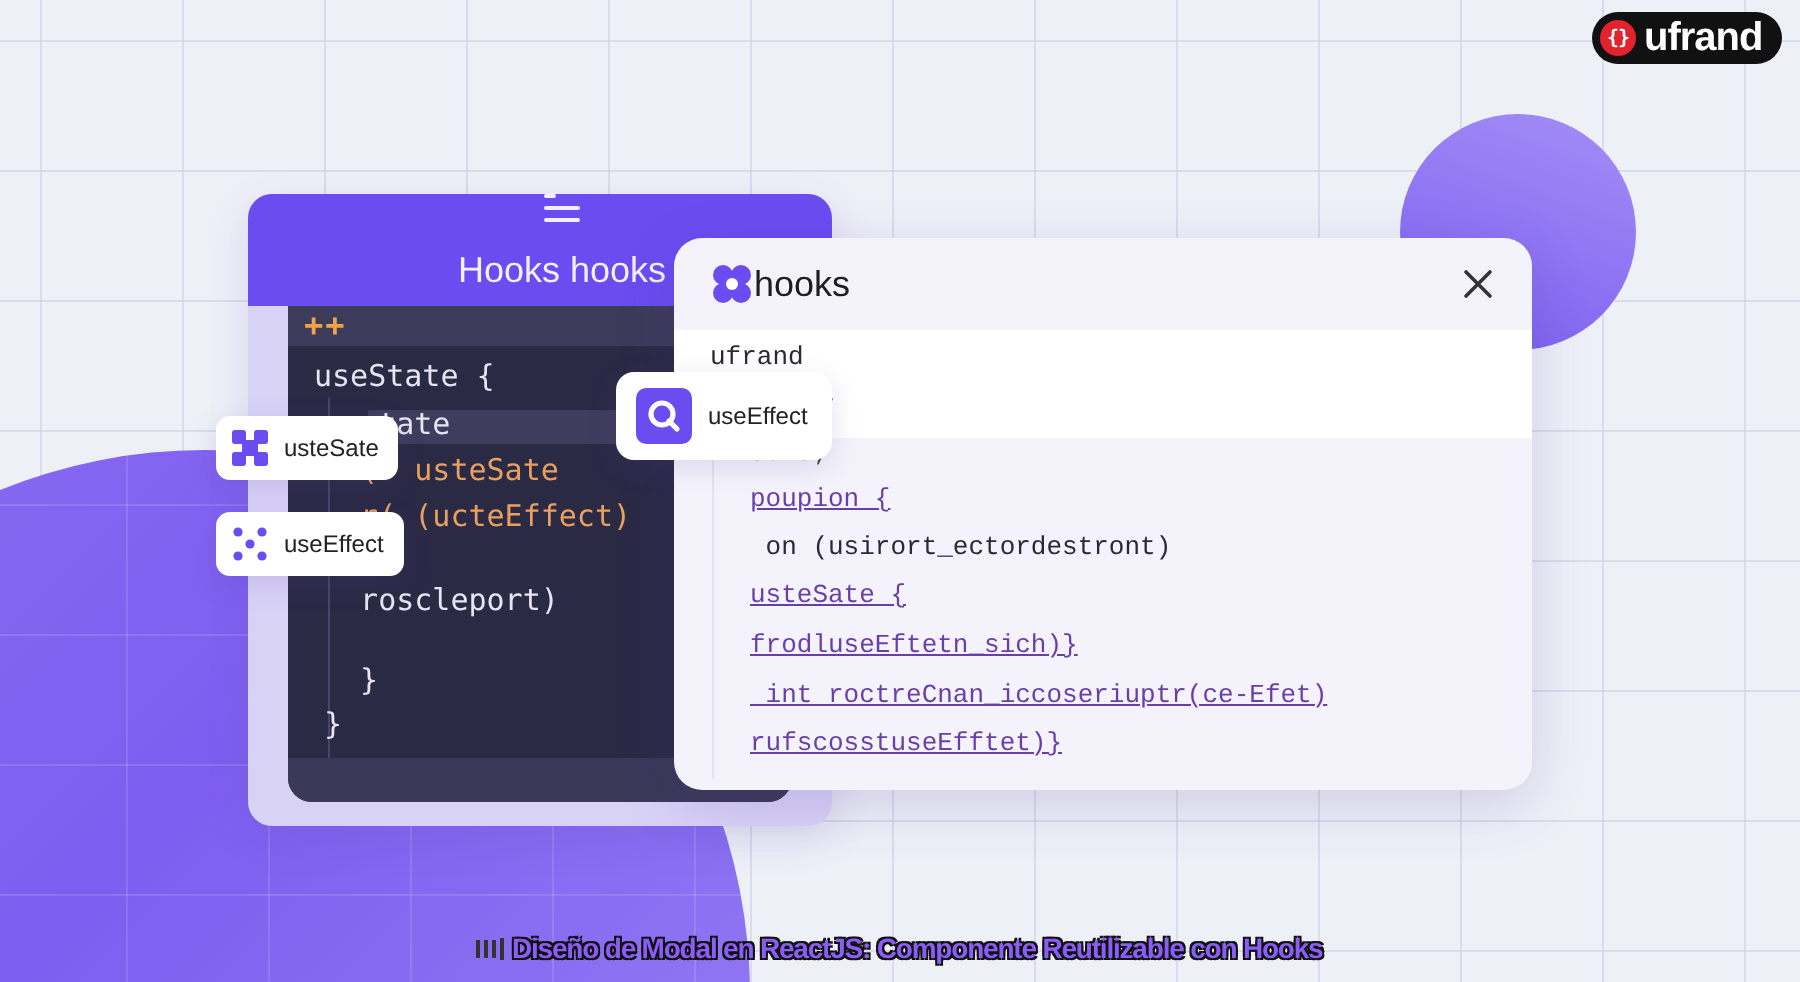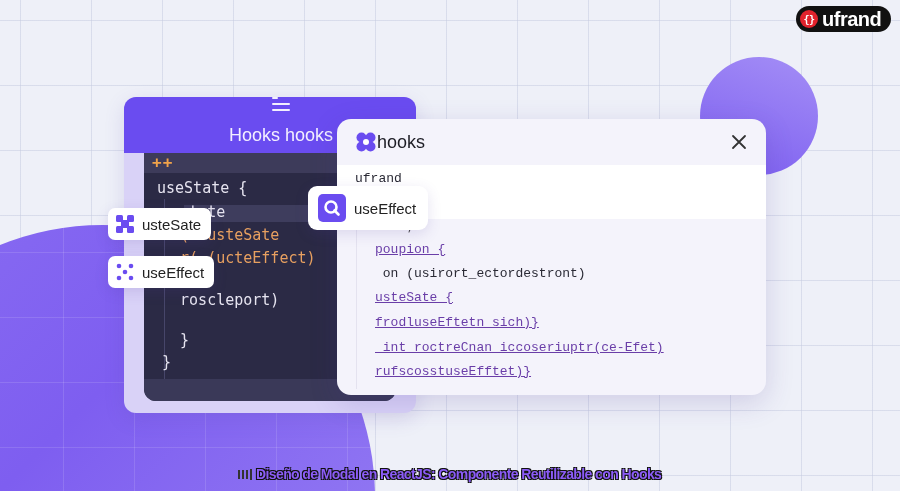--- a/index.html
+++ b/index.html
@@ -63,21 +63,21 @@
   }
   .code-dark .topbar { height:20px; background:#3d3b5a; color:#f0a24a; font-size:16px; padding-left:8px; line-height:20px; font-weight:bold; letter-spacing:1px;}
   .code-dark .line { position:absolute; white-space:pre; }
   .code-dark .hl { position:absolute; left:40px; top:52px; width:220px; height:17px; background:#3e3d5d; }
   .code-dark .gutter { position:absolute; left:20px; top:46px; width:1px; height:180px; background:#47466a; }
   .code-dark .foot { position:absolute; left:0; bottom:0; width:100%; height:22px; background:#3a3958; }
   .orange { color:#e8a060; }
   .chip {
     position:absolute; background:#fff; border-radius:7px; height:32px;
     display:flex; align-items:center; gap:8px; padding:0 10px 0 8px;
-    font-size:15px; color:#222; box-shadow:0 4px 14px rgba(80,60,160,0.15);
+    font-size:12px; color:#222; box-shadow:0 4px 14px rgba(80,60,160,0.15);
   }
   .modal {
     position:absolute; left:337px; top:119px; width:429px; height:276px;
     background:#f4f3fb; border-radius:14px;
     box-shadow:0 8px 28px rgba(70,50,150,0.18); overflow:hidden;
   }
   .modal-header { height:46px; display:flex; align-items:center; padding-left:18px; font-size:18px; color:#1d1d25; position:relative; }
   .modal-close { position:absolute; right:16px; top:12px; width:22px; height:22px; cursor:pointer; }
   .modal-search { position:absolute; left:0; top:46px; width:100%; height:54px; background:#fff; }
   .modal-body { font-family:Liberation Mono, monospace; font-size:13px; color:#2a2a35; }

